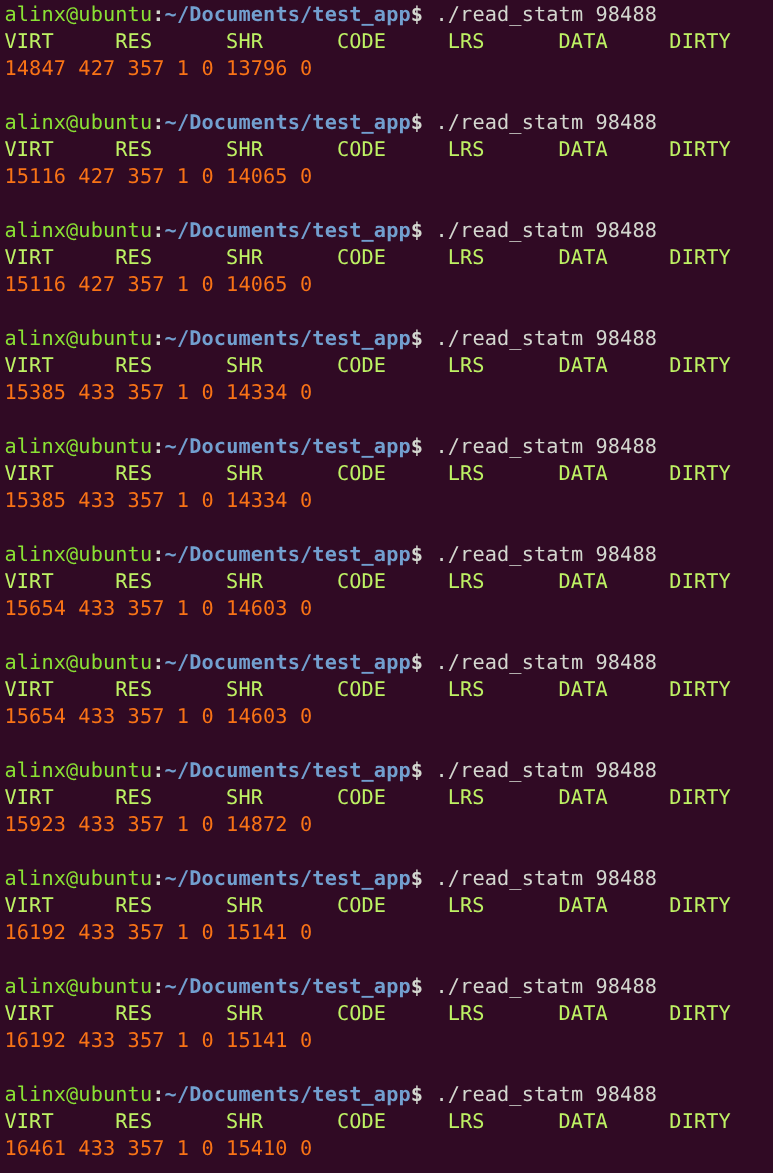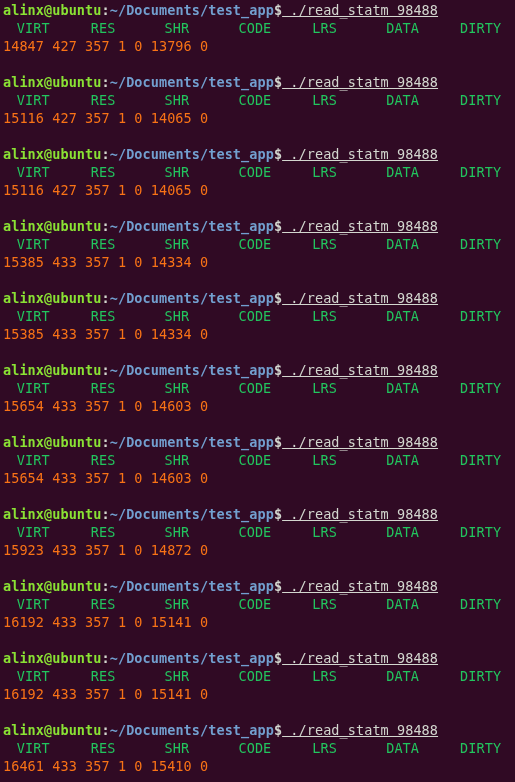--- a/index.html
+++ b/index.html
@@ -26,45 +26,43 @@
     white-space: pre;
   }
   .line {
     height: 18px;
     white-space: pre;
     letter-spacing: 0.08px;
   }
   .line.blank { }
   .prompt-user {
     color: #8ae234;
-    font-weight: bold;
+    font-weight: normal;
     text-align: right;
   }
   .prompt-sep {
     color: #d3d7cf;
     font-weight: bold;
   }
   .prompt-path {
     color: #729fcf;
     font-weight: bold;
   }
   .prompt-dollar {
     color: #d3d7cf;
     font-weight: bold;
   }
   .cmd {
     color: #d3d7cf;
-    text-decoration: underline;
   }
   .out {
     color: #f97316;
   }
   .hdr {
-    color: #22c55e;
-    text-align: center;
+    color: #bef264;
   }
 </style>
 </head>
 <body>
 
 <div id="terminal">
   <div class="screen" id="screen"><div class="line"><span class="prompt-user">alinx@ubuntu</span><span class="prompt-sep">:</span><span class="prompt-path">~/Documents/test_app</span><span class="prompt-dollar">$</span><span class="cmd"> ./read_statm 98488</span></div><div class="line hdr">VIRT     RES      SHR      CODE     LRS      DATA     DIRTY</div><div class="line out">14847 427 357 1 0 13796 0</div><div class="line blank">&nbsp;</div><div class="line"><span class="prompt-user">alinx@ubuntu</span><span class="prompt-sep">:</span><span class="prompt-path">~/Documents/test_app</span><span class="prompt-dollar">$</span><span class="cmd"> ./read_statm 98488</span></div><div class="line hdr">VIRT     RES      SHR      CODE     LRS      DATA     DIRTY</div><div class="line out">15116 427 357 1 0 14065 0</div><div class="line blank">&nbsp;</div><div class="line"><span class="prompt-user">alinx@ubuntu</span><span class="prompt-sep">:</span><span class="prompt-path">~/Documents/test_app</span><span class="prompt-dollar">$</span><span class="cmd"> ./read_statm 98488</span></div><div class="line hdr">VIRT     RES      SHR      CODE     LRS      DATA     DIRTY</div><div class="line out">15116 427 357 1 0 14065 0</div><div class="line blank">&nbsp;</div><div class="line"><span class="prompt-user">alinx@ubuntu</span><span class="prompt-sep">:</span><span class="prompt-path">~/Documents/test_app</span><span class="prompt-dollar">$</span><span class="cmd"> ./read_statm 98488</span></div><div class="line hdr">VIRT     RES      SHR      CODE     LRS      DATA     DIRTY</div><div class="line out">15385 433 357 1 0 14334 0</div><div class="line blank">&nbsp;</div><div class="line"><span class="prompt-user">alinx@ubuntu</span><span class="prompt-sep">:</span><span class="prompt-path">~/Documents/test_app</span><span class="prompt-dollar">$</span><span class="cmd"> ./read_statm 98488</span></div><div class="line hdr">VIRT     RES      SHR      CODE     LRS      DATA     DIRTY</div><div class="line out">15385 433 357 1 0 14334 0</div><div class="line blank">&nbsp;</div><div class="line"><span class="prompt-user">alinx@ubuntu</span><span class="prompt-sep">:</span><span class="prompt-path">~/Documents/test_app</span><span class="prompt-dollar">$</span><span class="cmd"> ./read_statm 98488</span></div><div class="line hdr">VIRT     RES      SHR      CODE     LRS      DATA     DIRTY</div><div class="line out">15654 433 357 1 0 14603 0</div><div class="line blank">&nbsp;</div><div class="line"><span class="prompt-user">alinx@ubuntu</span><span class="prompt-sep">:</span><span class="prompt-path">~/Documents/test_app</span><span class="prompt-dollar">$</span><span class="cmd"> ./read_statm 98488</span></div><div class="line hdr">VIRT     RES      SHR      CODE     LRS      DATA     DIRTY</div><div class="line out">15654 433 357 1 0 14603 0</div><div class="line blank">&nbsp;</div><div class="line"><span class="prompt-user">alinx@ubuntu</span><span class="prompt-sep">:</span><span class="prompt-path">~/Documents/test_app</span><span class="prompt-dollar">$</span><span class="cmd"> ./read_statm 98488</span></div><div class="line hdr">VIRT     RES      SHR      CODE     LRS      DATA     DIRTY</div><div class="line out">15923 433 357 1 0 14872 0</div><div class="line blank">&nbsp;</div><div class="line"><span class="prompt-user">alinx@ubuntu</span><span class="prompt-sep">:</span><span class="prompt-path">~/Documents/test_app</span><span class="prompt-dollar">$</span><span class="cmd"> ./read_statm 98488</span></div><div class="line hdr">VIRT     RES      SHR      CODE     LRS      DATA     DIRTY</div><div class="line out">16192 433 357 1 0 15141 0</div><div class="line blank">&nbsp;</div><div class="line"><span class="prompt-user">alinx@ubuntu</span><span class="prompt-sep">:</span><span class="prompt-path">~/Documents/test_app</span><span class="prompt-dollar">$</span><span class="cmd"> ./read_statm 98488</span></div><div class="line hdr">VIRT     RES      SHR      CODE     LRS      DATA     DIRTY</div><div class="line out">16192 433 357 1 0 15141 0</div><div class="line blank">&nbsp;</div><div class="line"><span class="prompt-user">alinx@ubuntu</span><span class="prompt-sep">:</span><span class="prompt-path">~/Documents/test_app</span><span class="prompt-dollar">$</span><span class="cmd"> ./read_statm 98488</span></div><div class="line hdr">VIRT     RES      SHR      CODE     LRS      DATA     DIRTY</div><div class="line out">16461 433 357 1 0 15410 0</div></div>
 </div>
 
 </body></html>

